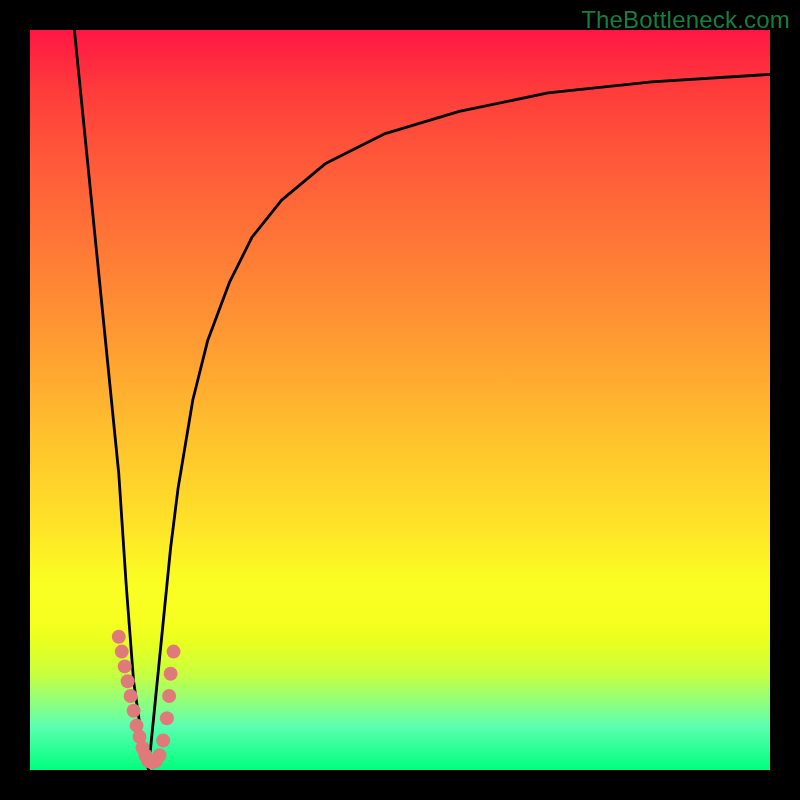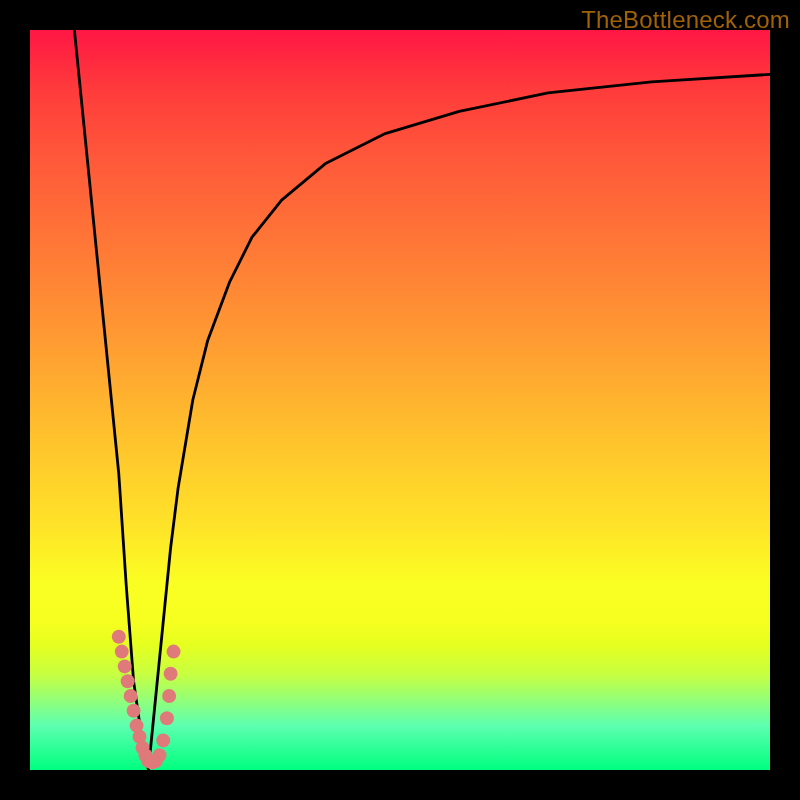--- a/index.html
+++ b/index.html
@@ -39,21 +39,21 @@
       #5dffb0 94%,
       #00ff7f 100%
     );
   }
   .watermark {
     position: absolute;
     top: 6px;
     right: 10px;
     font-family: Arial, Helvetica, sans-serif;
     font-size: 24px;
-    color: #a16207;
+    color: #15803d;
     font-weight: 500;
     letter-spacing: 0.2px;
     user-select: none;
   }
   svg {
     position: absolute;
     left: 0;
     top: 0;
     width: 740px;
     height: 740px;

